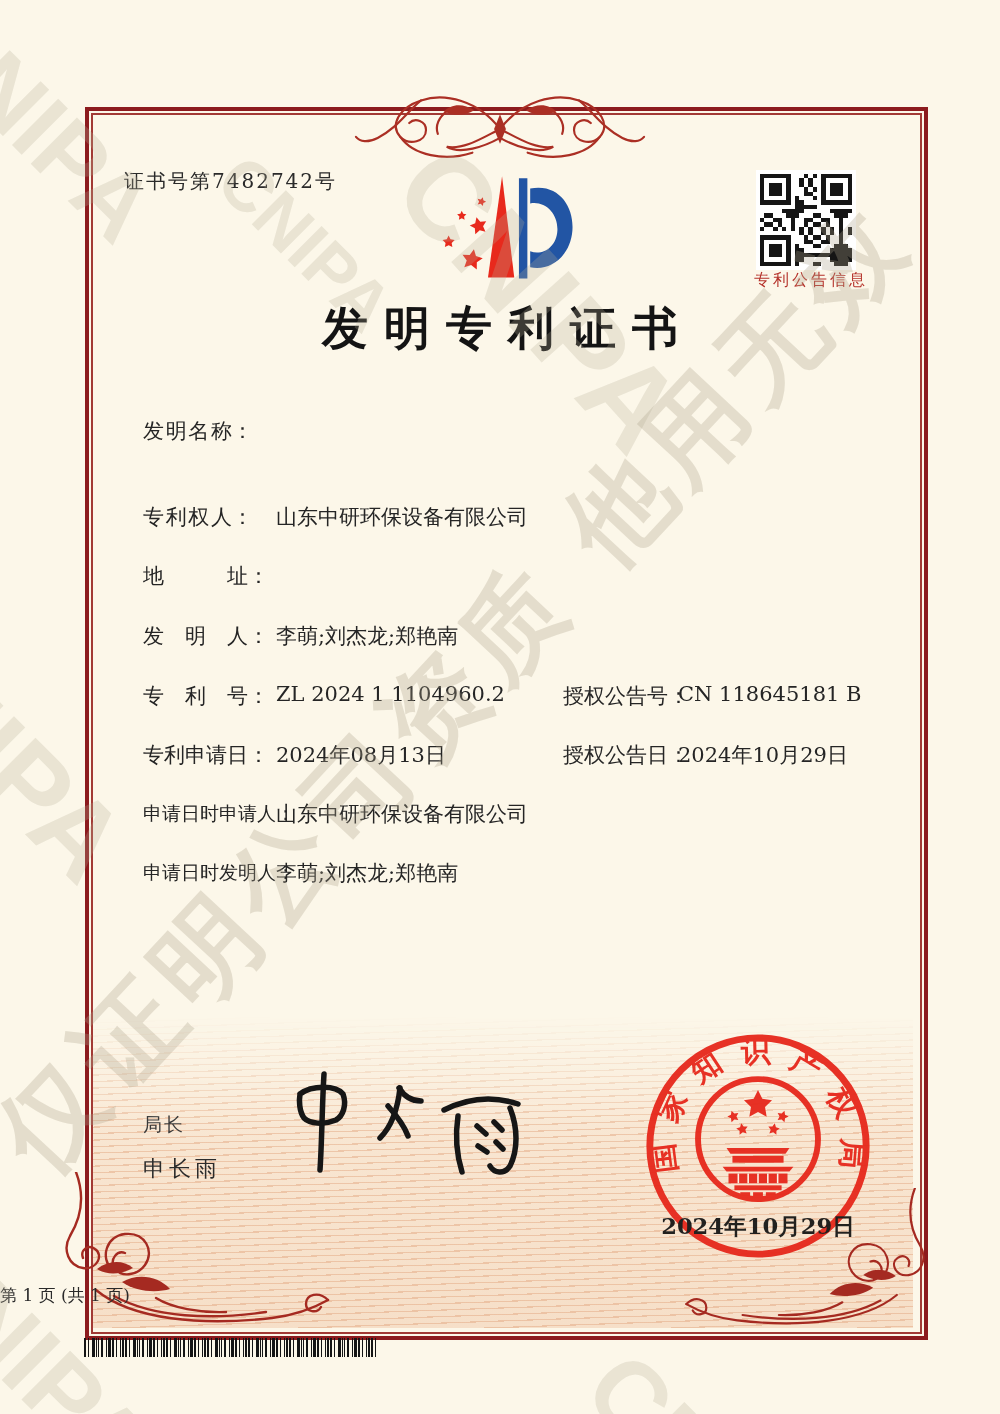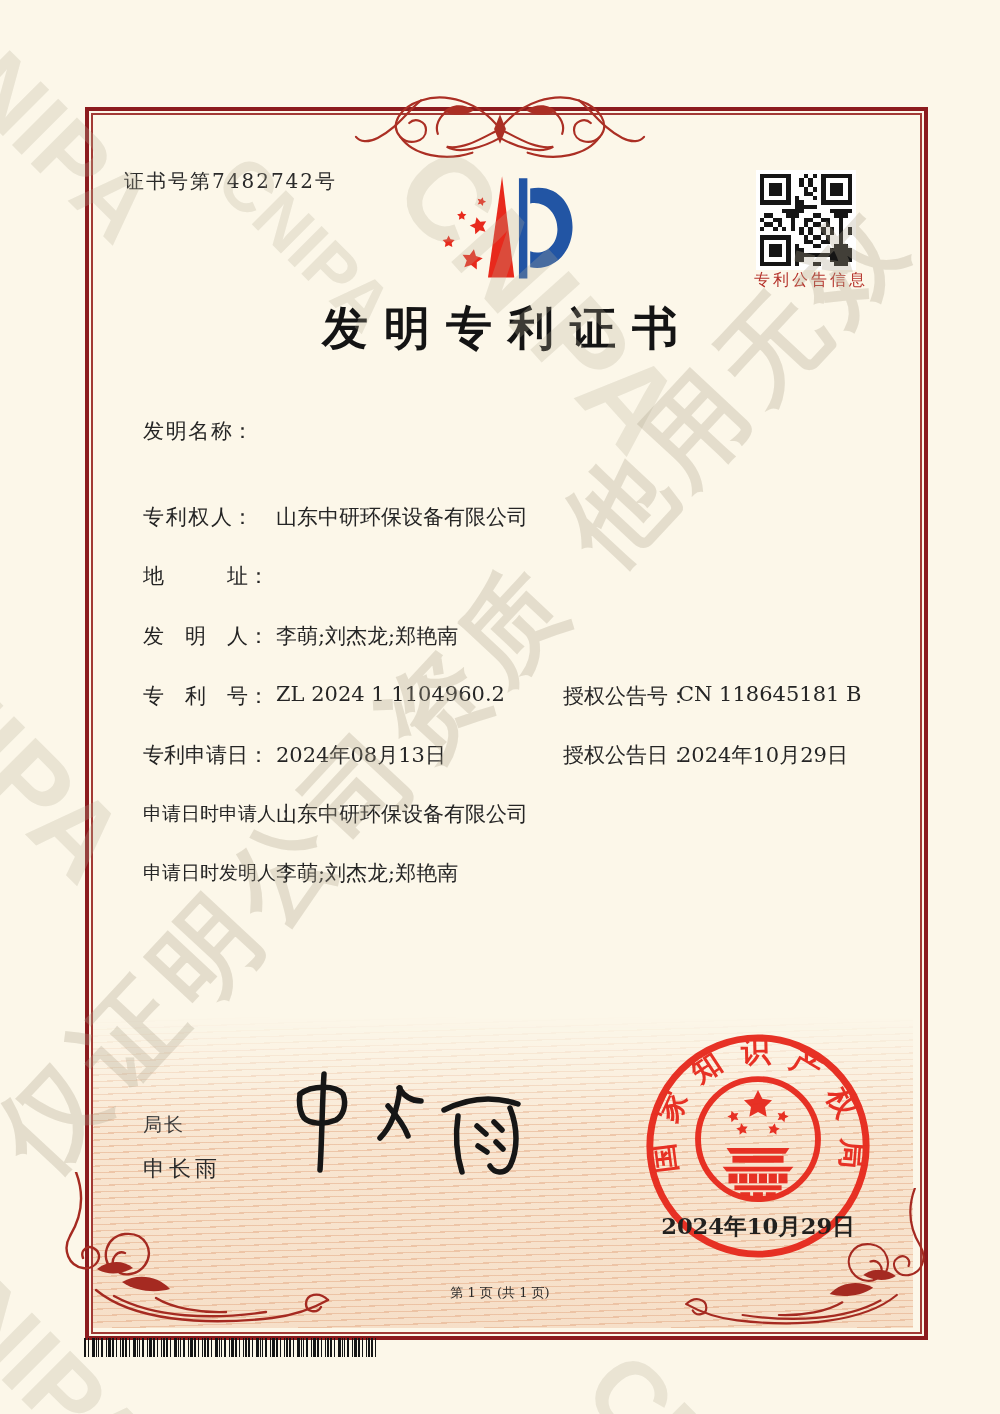--- a/index.html
+++ b/index.html
@@ -46,21 +46,21 @@
   .statement{position:absolute;left:127px;top:946px;width:760px;z-index:6;
     font-size:18px;line-height:37px;letter-spacing:.2px;font-weight:600;color:#1f1f1f;
     text-indent:2em;text-align:justify;}
   
   .signer-title{position:absolute;left:143px;top:1112px;font-size:19px;color:#3a3a3a;letter-spacing:2px;z-index:6;}
   .signer-name{position:absolute;left:143px;top:1154px;font-size:22px;color:#2c2c2c;letter-spacing:4px;z-index:6;}
   .signature{position:absolute;left:272px;top:1058px;width:270px;height:128px;z-index:6;}
   
   .seal{position:absolute;left:640px;top:1028px;width:236px;height:236px;z-index:6;opacity:.94;}
   
-  .pageinfo{position:absolute;left:0;right:0;top:1284px;text-align:center;font-size:13px;color:#2a2a2a;z-index:6;}
+  .pageinfo{position:absolute;left:0;right:0;top:1284px;text-align:left;font-size:17px;color:#2a2a2a;z-index:6;}
   .barcode{position:absolute;left:84px;top:1338px;width:298px;height:19px;z-index:6;}
   .barcode svg{width:100%;height:100%;display:block;}
   
   .orn{position:absolute;z-index:5;pointer-events:none;}
   .orn-top{left:352px;top:80px;width:296px;height:102px;}
   .orn-bl{left:60px;top:1172px;width:270px;height:172px;}
   .orn-br{left:672px;top:1188px;width:270px;height:156px;}
 </style>
 </head>
 <body>

